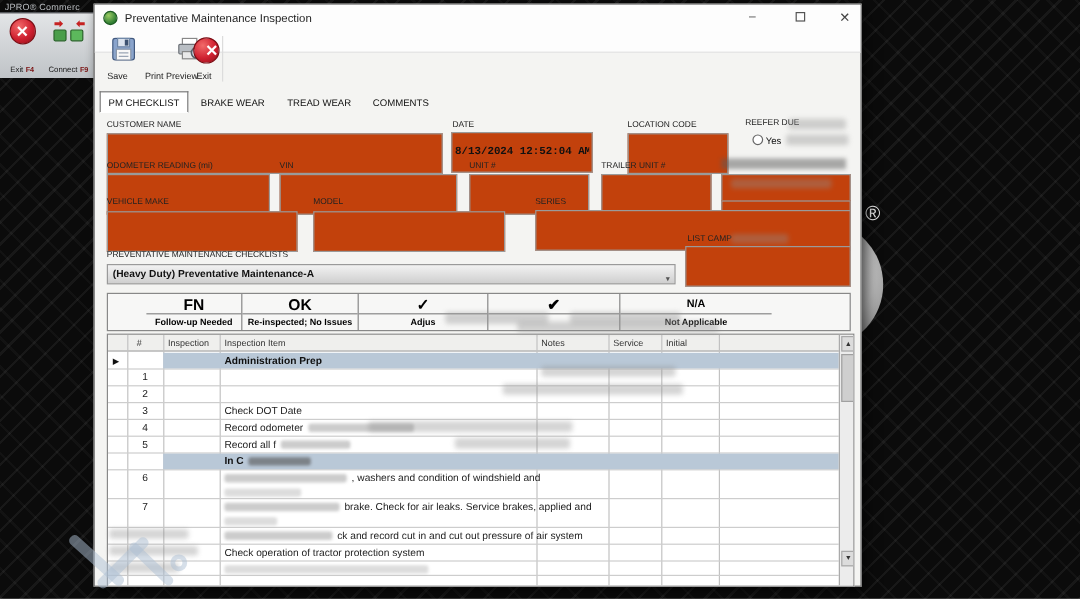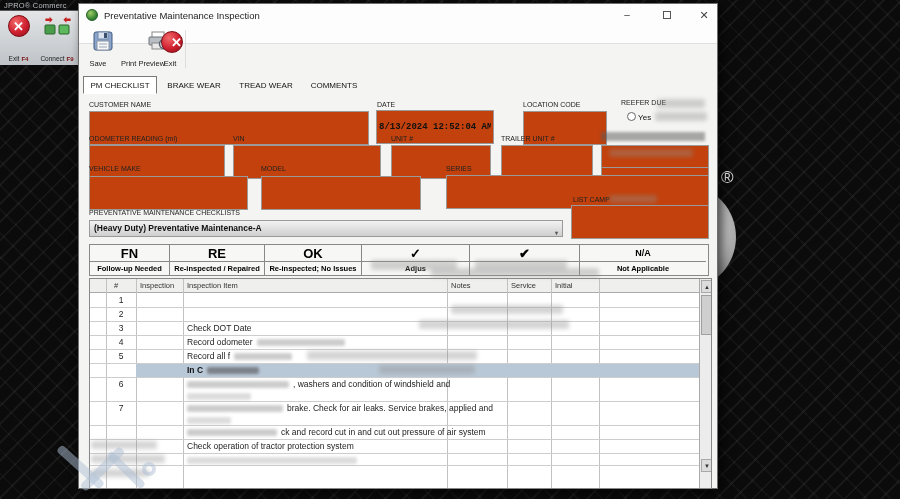--- a/index.html
+++ b/index.html
@@ -60,21 +60,21 @@
   .inp { background:#c2410c; border:1px solid #9a9a9a; font-size:8.5px; padding:16px 2px;
     font-family:Liberation Mono, monospace; color:#111; }
   input.inp { outline:none; }
   .inp.bold { font-weight:bold; font-size:9px; }
   .radio { display:inline-block; width:9px; height:9px; border:1px solid #666; border-radius:50%; background:#fff; vertical-align:-1px; }
   .dd { background:linear-gradient(#f2f2f2,#cfcfcf); border:1px solid #9a9a9a; font-size:8.5px; font-weight:bold;
     color:#111; line-height:15px; padding:0 4px; }
   .dd .dd-arrow { position:absolute; right:4px; top:5px; font-size:6px; color:#555; }
 
   
-  .legend { left:10px; top:240px; width:620px; border:1px solid #888; background:#f7f7f6; display:flex; flex-wrap:wrap; }
+  .legend { left:10px; top:240px; width:620px; border:1px solid #888; background:#f7f7f6; display:flex; flex-wrap:wrap;padding-left:32px; }
   .leg-cell { border-right:1px solid #888; text-align:center; }
   .leg-cell:last-child { border-right:none; }
   .leg-code { height:17px; line-height:17px; font-size:13px; font-weight:bold; color:#000; border-bottom:1px solid #888; }
   .leg-code.na { font-size:9px; }
   .leg-desc { height:13px; line-height:13px; font-size:7.5px; font-weight:bold; color:#000; position:relative; }
 
   
   .grid { left:10px; top:274px; width:623px; height:211px; border:1px solid #888; background:#fff; overflow:hidden; }
   .gridhead { position:absolute; left:0; top:0; width:100%; height:14px; background:#efefed; border-bottom:1px solid #aaa; }
   .gh { position:absolute; top:2px; font-size:7.5px; color:#333; white-space:nowrap; }
@@ -203,24 +203,20 @@
   <span class="abs lbl" style="left:10px; top:205px;">PREVENTATIVE MAINTENANCE CHECKLISTS</span>
   <div class="abs dd" style="left:10px; top:216px; width:474px; height:17px;">
     <span>(Heavy Duty) Preventative Maintenance-A</span>
     <span class="dd-arrow">▾</span>
   </div>
 
   <div class="abs legend">
     <div class="leg-cell" style="width:80px;">
         <div class="leg-code">FN</div>
         <div class="leg-desc">Follow-up Needed</div>
-      </div>
-    <div class="leg-cell" style="width:95px;">
-        <div class="leg-code">RE</div>
-        <div class="leg-desc">Re-inspected / Repaired</div>
       </div>
     <div class="leg-cell" style="width:97px;">
         <div class="leg-code">OK</div>
         <div class="leg-desc">Re-inspected; No Issues</div>
       </div>
     <div class="leg-cell" style="width:108px;">
         <div class="leg-code">✓</div>
         <div class="leg-desc">Adjus</div>
       </div>
     <div class="leg-cell" style="width:110px;">
@@ -244,20 +240,25 @@
     </div>
     <div class="vline" style="left:16px;"></div>
     <div class="vline" style="left:46px;"></div>
     <div class="vline" style="left:93px;"></div>
     <div class="vline" style="left:357px;"></div>
     <div class="vline" style="left:417px;"></div>
     <div class="vline" style="left:461px;"></div>
     <div class="vline" style="left:509px;"></div>
 
     <div class="rows">
+      <div class="grow h14 section">
+        <span class="rowsel">▶</span>
+        <div class="secband"></div>
+        <span class="sectext">Administration Prep</span>
+      </div>
       <div class="grow h14">
         <span class="num">1</span>
       </div>
       <div class="grow h14">
         <span class="num">2</span>
       </div>
       <div class="grow h14">
         <span class="num">3</span>
         <span class="itm"><span>Check DOT Date</span></span>
       </div>

